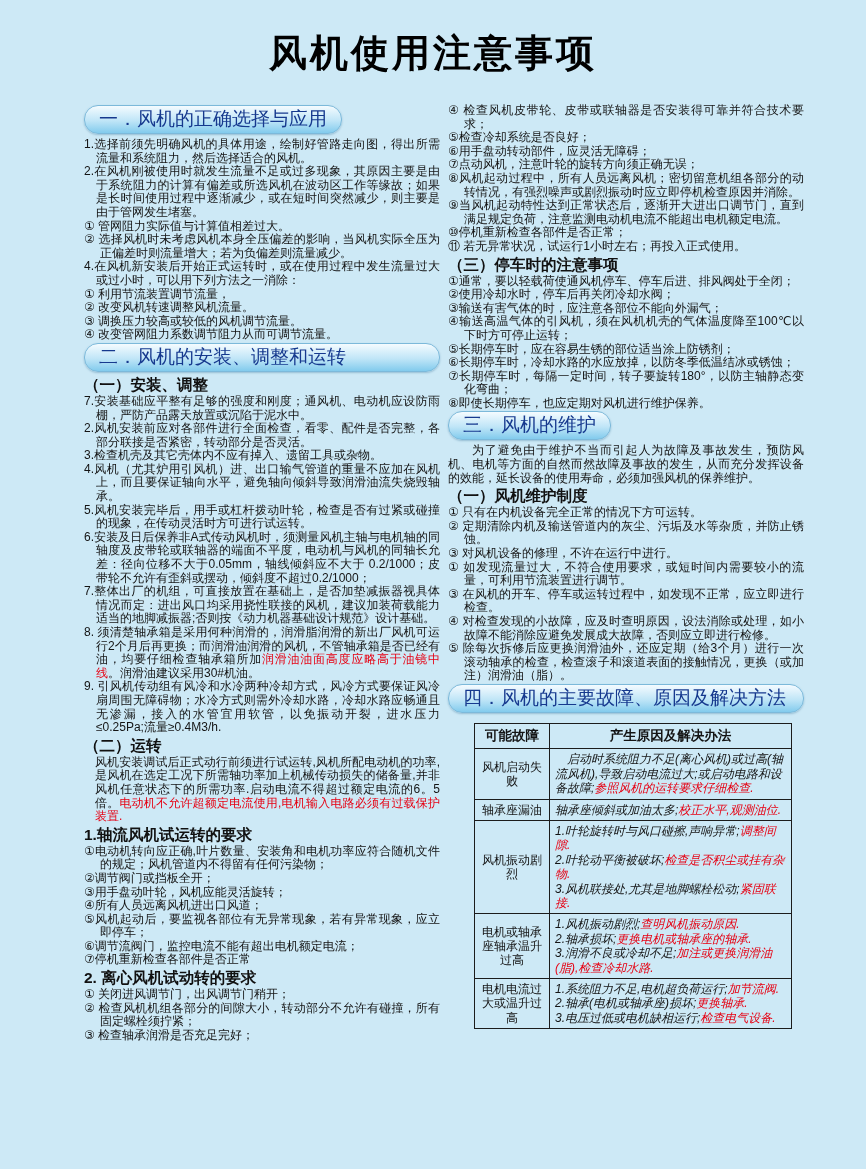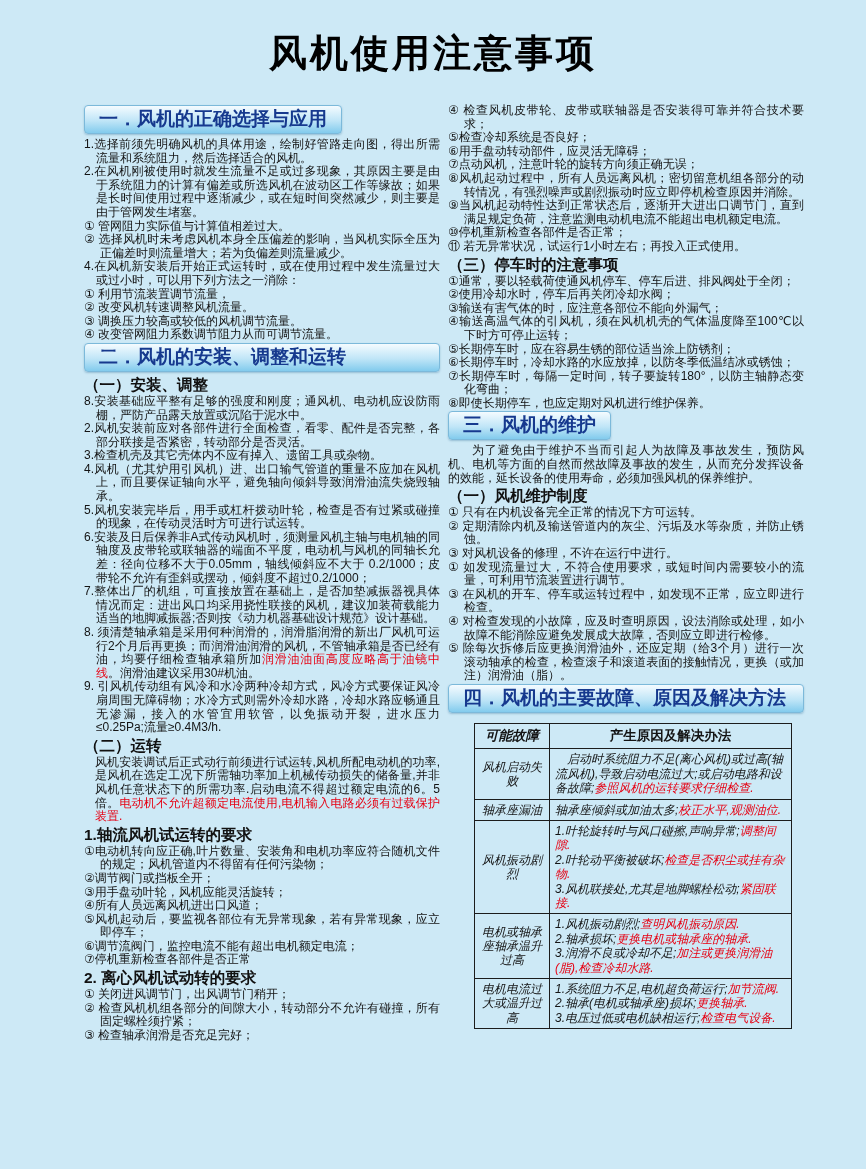--- a/index.html
+++ b/index.html
@@ -11,43 +11,43 @@
   }
   .title{
     position:absolute;top:28px;left:0;width:100%;text-align:center;
     font-size:38px;font-weight:bold;letter-spacing:3px;color:#000;margin:0;
   }
   .cols{position:absolute;top:104px;left:84px;width:720px;display:flex;gap:8px;}
   .col{width:356px;}
   .pill{
     display:inline-block;
     background:linear-gradient(180deg,#f4fbff 0%,#bfe5f7 55%,#82cbed 100%);
-    border:1px solid #7cb9da;border-radius:4px;
-    color:#16398e;font-weight:bold;font-size:19px;line-height:24px;
+    border:1px solid #7cb9da;border-radius:14px;
+    color:#16398e;font-weight:normal;font-size:19px;line-height:24px;
     padding:1px 14px 2px;margin:1px 0 4px 0;
     box-shadow:0 1px 2px rgba(50,110,150,.35);
     white-space:nowrap;
   }
   .pill.wide{display:block;white-space:normal;text-align:left;}
   .p{margin:0;font-size:12px;line-height:13.6px;text-align:justify;}
   .p.n{padding-left:12px;text-indent:-12px;}
   .p.c{padding-left:16px;text-indent:-16px;}
   .p.b{padding-left:11px;}
   .p.i2{text-indent:2em;}
   .sh{margin:2px 0 1px;font-size:15.5px;font-weight:bold;line-height:18px;color:#111;}
   .red{color:#e60012;}
   .fault-table{
     border-collapse:collapse;margin:10px 0 0 26px;width:318px;table-layout:fixed;
   }
   .fault-table th,.fault-table td{
     border:1.6px solid #1c1c1c;font-size:12px;line-height:14.4px;
     padding:3px 5px;vertical-align:middle;
   }
   .fault-table th{font-weight:bold;text-align:center;font-size:13.5px;padding:5px 4px;}
-  .fault-table th.fault,.fault-table td.fault{width:66px;text-align:center;font-style:italic;}
+  .fault-table th.fault,.fault-table td.fault{width:66px;text-align:center;}
   .fault-table td.cause div{text-align:left;font-style:italic;}
   .fault-table td.cause.ind div{text-indent:1em;}
 </style>
 </head>
 <body>
 
 <div class="page">
   <h1 class="title">风机使用注意事项</h1>
 
   <div class="cols">
@@ -61,21 +61,21 @@
           <p class="p c"><span>② 选择风机时未考虑风机本身全压偏差的影响，当风机实际全压为正偏差时则流量增大；若为负偏差则流量减少。</span></p>
           <p class="p n"><span>4.在风机新安装后开始正式运转时，或在使用过程中发生流量过大或过小时，可以用下列方法之一消除：</span></p>
           <p class="p c"><span>① 利用节流装置调节流量，</span></p>
           <p class="p c"><span>② 改变风机转速调整风机流量。</span></p>
           <p class="p c"><span>③ 调换压力较高或较低的风机调节流量。</span></p>
           <p class="p c"><span>④ 改变管网阻力系数调节阻力从而可调节流量。</span></p>
         </div>
       <div class="pill wide">二．风机的安装、调整和运转</div>
       <div>
           <p class="sh"><span>（一）安装、调整</span></p>
-          <p class="p n"><span>8.安装基础应平整有足够的强度和刚度；通风机、电动机应设防雨棚，严防产品露天放置或沉陷于泥水中。</span></p>
+          <p class="p n"><span>7.安装基础应平整有足够的强度和刚度；通风机、电动机应设防雨棚，严防产品露天放置或沉陷于泥水中。</span></p>
           <p class="p n"><span>2.风机安装前应对各部件进行全面检查，看零、配件是否完整，各部分联接是否紧密，转动部分是否灵活。</span></p>
           <p class="p n"><span>3.检查机壳及其它壳体内不应有掉入、遗留工具或杂物。</span></p>
           <p class="p n"><span>4.风机（尤其炉用引风机）进、出口输气管道的重量不应加在风机上，而且要保证轴向水平，避免轴向倾斜导致润滑油流失烧毁轴承。</span></p>
           <p class="p n"><span>5.风机安装完毕后，用手或杠杆拨动叶轮，检查是否有过紧或碰撞的现象，在传动灵活时方可进行试运转。</span></p>
           <p class="p n"><span>6.安装及日后保养非A式传动风机时，须测量风机主轴与电机轴的同轴度及皮带轮或联轴器的端面不平度，电动机与风机的同轴长允差：径向位移不大于0.05mm，轴线倾斜应不大于 0.2/1000；皮带轮不允许有歪斜或摆动，倾斜度不超过0.2/1000；</span></p>
           <p class="p n"><span>7.整体出厂的机组，可直接放置在基础上，是否加垫减振器视具体情况而定：进出风口均采用挠性联接的风机，建议加装荷载能力适当的地脚减振器;否则按《动力机器基础设计规范》设计基础。</span></p>
           <p class="p n"><span>8. 须清楚轴承箱是采用何种润滑的，润滑脂润滑的新出厂风机可运行2个月后再更换；而润滑油润滑的风机，不管轴承箱是否已经有油，均要仔细检查轴承箱所加</span><span class="red">润滑油油面高度应略高于油镜中线</span><span>。润滑油建议采用30#机油。</span></p>
           <p class="p n"><span>9. 引风机传动组有风冷和水冷两种冷却方式，风冷方式要保证风冷扇周围无障碍物；水冷方式则需外冷却水路，冷却水路应畅通且无渗漏，接入的水管宜用软管，以免振动开裂，进水压力≤0.25Pa;流量≥0.4M3/h.</span></p>
           <p class="sh"><span>（二）运转</span></p>
           <p class="p b"><span>风机安装调试后正式动行前须进行试运转,风机所配电动机的功率,是风机在选定工况下所需轴功率加上机械传动损失的储备量,并非风机任意状态下的所需功率.启动电流不得超过额定电流的6。5倍。</span><span class="red">电动机不允许超额定电流使用,电机输入电路必须有过载保护装置.</span></p>

